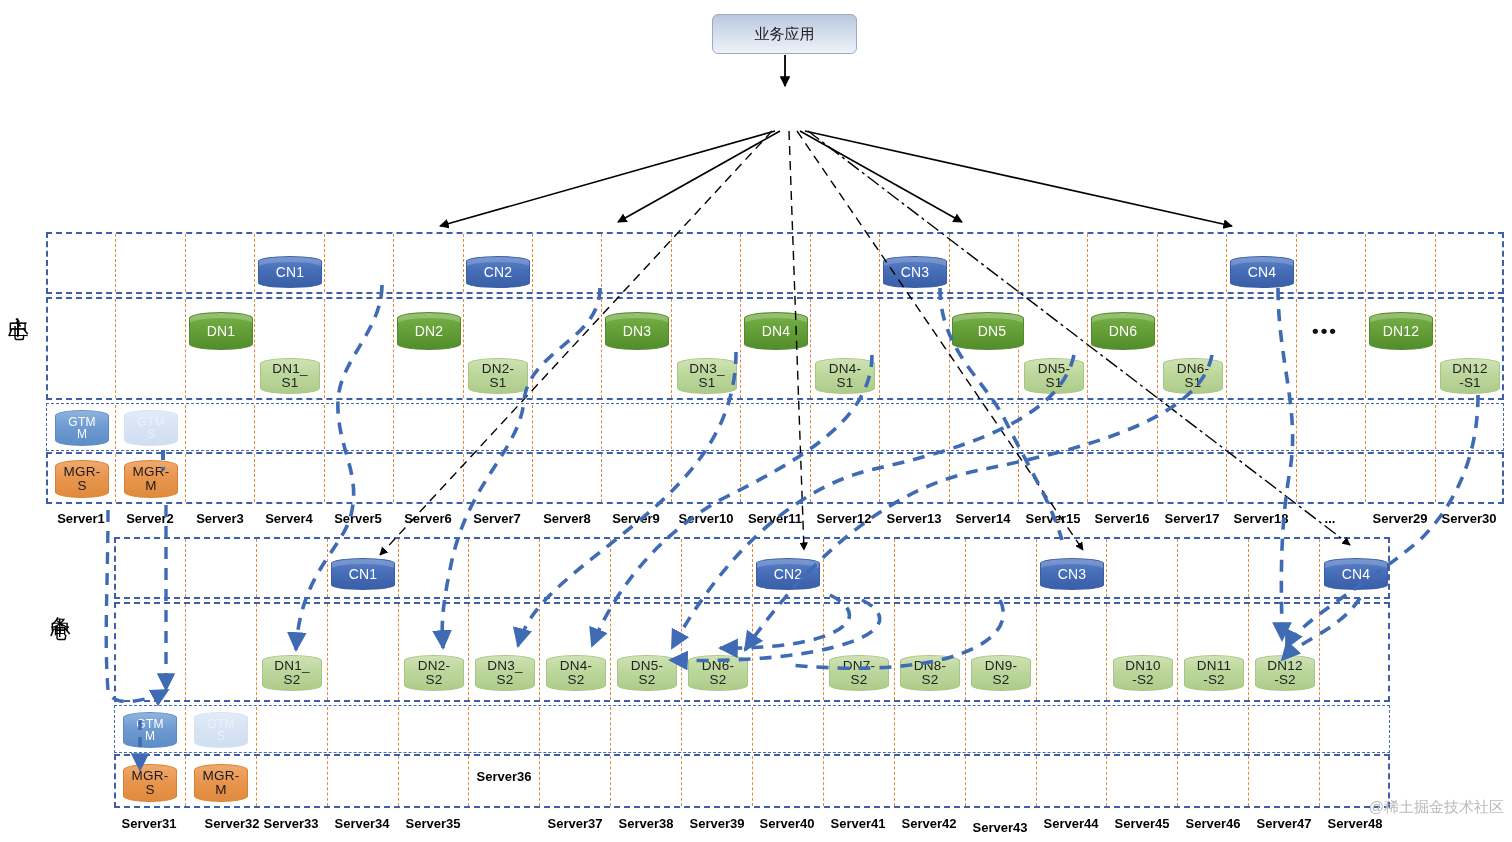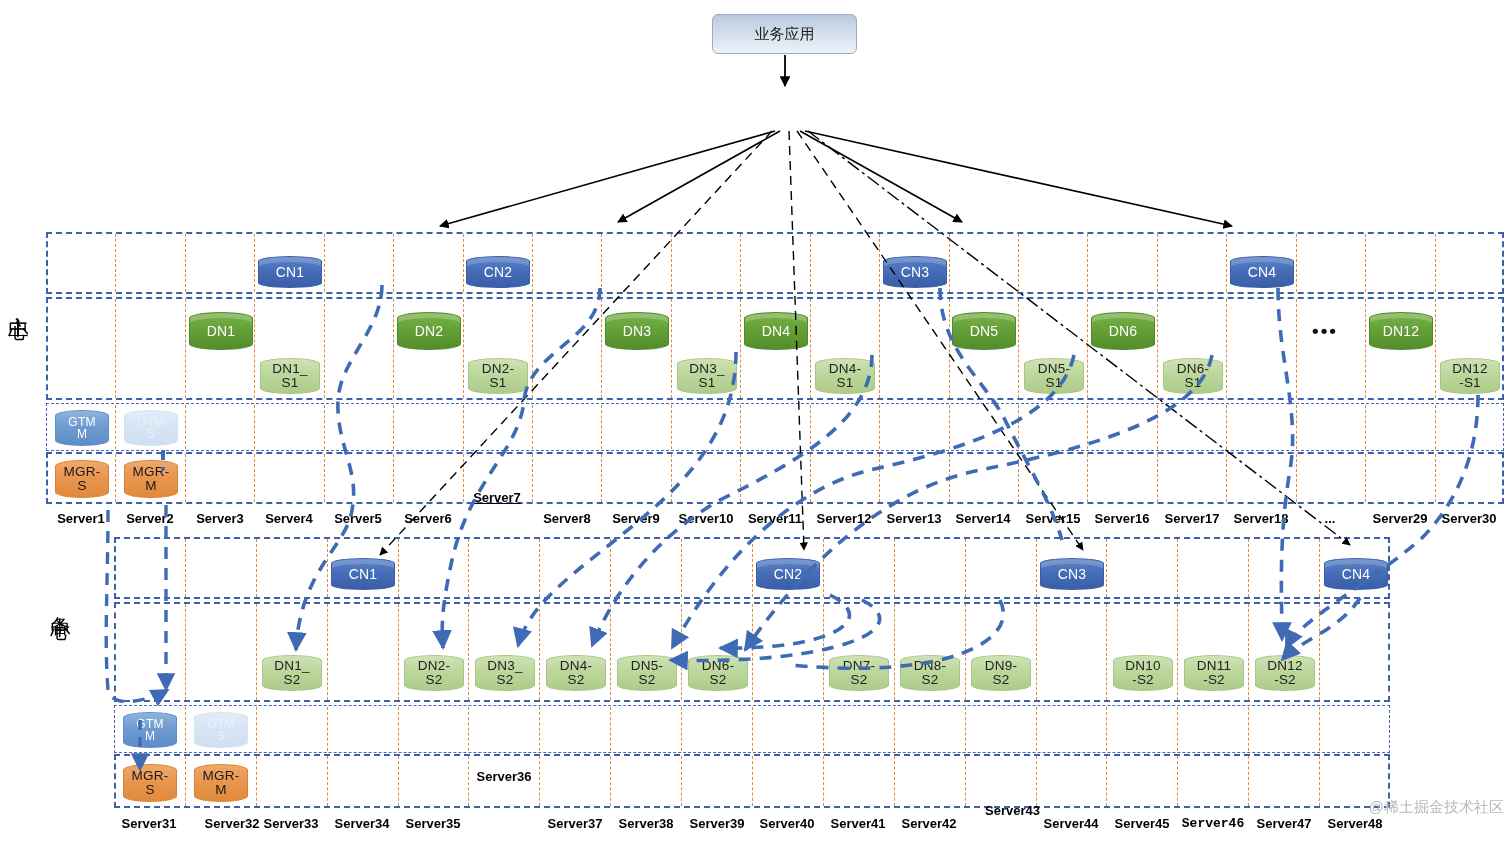--- a/index.html
+++ b/index.html
@@ -290,21 +290,21 @@
       <div class="cyl cyl-dn" style="left:605px;top:312px;width:62px;height:36px;">
         <div>
           <span>DN3</span>
         </div>
       </div>
       <div class="cyl cyl-dn" style="left:744px;top:312px;width:62px;height:36px;">
         <div>
           <span>DN4</span>
         </div>
       </div>
-      <div class="cyl cyl-dn" style="left:952px;top:312px;width:62px;height:36px;">
+      <div class="cyl cyl-dn" style="left:952px;top:312px;width:62px;height:36px;padding-left:8px;">
         <div>
           <span>DN5</span>
         </div>
       </div>
       <div class="cyl cyl-dn" style="left:1091px;top:312px;width:62px;height:36px;">
         <div>
           <span>DN6</span>
         </div>
       </div>
       <div class="cyl cyl-dn" style="left:1369px;top:312px;width:62px;height:36px;">
@@ -378,21 +378,21 @@
           <span>M</span>
         </div>
       </div>
       <div class="ellipsis-dots" style="left:1312px;top:320px;">•••</div>
       <div class="srv-label" style="left:41px;top:511px;width:80px;">Server1</div>
       <div class="srv-label" style="left:110px;top:511px;width:80px;">Server2</div>
       <div class="srv-label" style="left:180px;top:511px;width:80px;">Server3</div>
       <div class="srv-label" style="left:249px;top:511px;width:80px;">Server4</div>
       <div class="srv-label" style="left:318px;top:511px;width:80px;">Server5</div>
       <div class="srv-label" style="left:388px;top:511px;width:80px;">Server6</div>
-      <div class="srv-label" style="left:457px;top:490px;width:80px;text-decoration:underline;">Server7</div>
+      <div class="srv-label" style="left:457px;top:511px;width:80px;">Server7</div>
       <div class="srv-label" style="left:527px;top:511px;width:80px;">Server8</div>
       <div class="srv-label" style="left:596px;top:511px;width:80px;">Server9</div>
       <div class="srv-label" style="left:666px;top:511px;width:80px;">Server10</div>
       <div class="srv-label" style="left:735px;top:511px;width:80px;">Server11</div>
       <div class="srv-label" style="left:804px;top:511px;width:80px;">Server12</div>
       <div class="srv-label" style="left:874px;top:511px;width:80px;">Server13</div>
       <div class="srv-label" style="left:943px;top:511px;width:80px;">Server14</div>
       <div class="srv-label" style="left:1013px;top:511px;width:80px;">Server15</div>
       <div class="srv-label" style="left:1082px;top:511px;width:80px;">Server16</div>
       <div class="srv-label" style="left:1152px;top:511px;width:80px;">Server17</div>
@@ -521,24 +521,24 @@
       <div class="srv-label" style="left:251px;top:816px;width:80px;">Server33</div>
       <div class="srv-label" style="left:322px;top:816px;width:80px;">Server34</div>
       <div class="srv-label" style="left:393px;top:816px;width:80px;">Server35</div>
       <div class="srv-label" style="left:464px;top:769px;width:80px;">Server36</div>
       <div class="srv-label" style="left:535px;top:816px;width:80px;">Server37</div>
       <div class="srv-label" style="left:606px;top:816px;width:80px;">Server38</div>
       <div class="srv-label" style="left:677px;top:816px;width:80px;">Server39</div>
       <div class="srv-label" style="left:747px;top:816px;width:80px;">Server40</div>
       <div class="srv-label" style="left:818px;top:816px;width:80px;">Server41</div>
       <div class="srv-label" style="left:889px;top:816px;width:80px;">Server42</div>
-      <div class="srv-label" style="left:960px;top:803px;width:80px;text-align:right;">Server43</div>
+      <div class="srv-label" style="left:960px;top:820px;width:80px;">Server43</div>
       <div class="srv-label" style="left:1031px;top:816px;width:80px;">Server44</div>
       <div class="srv-label" style="left:1102px;top:816px;width:80px;">Server45</div>
-      <div class="srv-label" style="left:1173px;top:816px;width:80px;font-family:Liberation Mono, monospace;">Server46</div>
+      <div class="srv-label" style="left:1173px;top:816px;width:80px;">Server46</div>
       <div class="srv-label" style="left:1244px;top:816px;width:80px;">Server47</div>
       <div class="srv-label" style="left:1315px;top:816px;width:80px;">Server48</div>
     </div>
 
   <svg class="overlay" viewBox="0 0 1512 842">
     <defs>
       <marker id="ah" viewBox="0 0 10 10" refX="9" refY="5" markerWidth="6" markerHeight="6" orient="auto-start-reverse">
         <path d="M0,0 L10,5 L0,10 z" fill="#000"></path>
       </marker>
       <marker id="ahb" viewBox="0 0 10 10" refX="9" refY="5" markerWidth="5.5" markerHeight="5.5" orient="auto-start-reverse">

